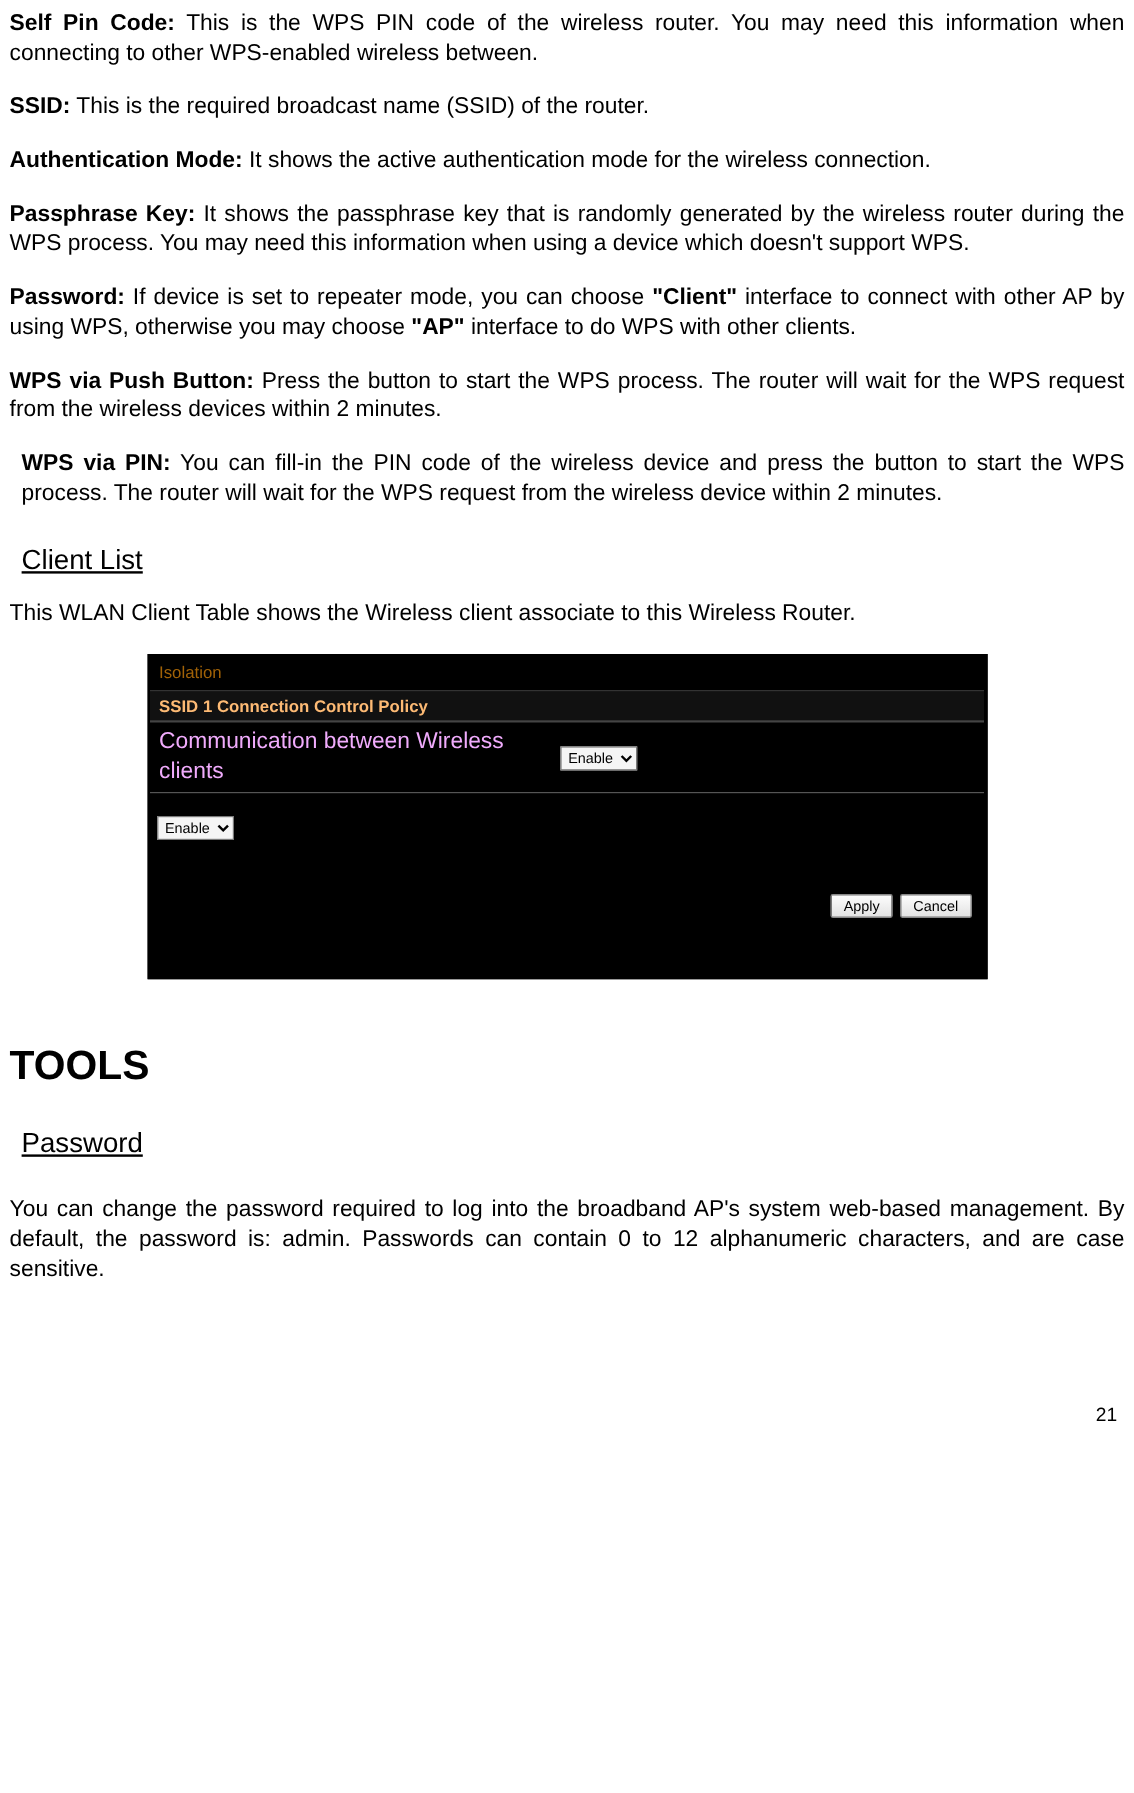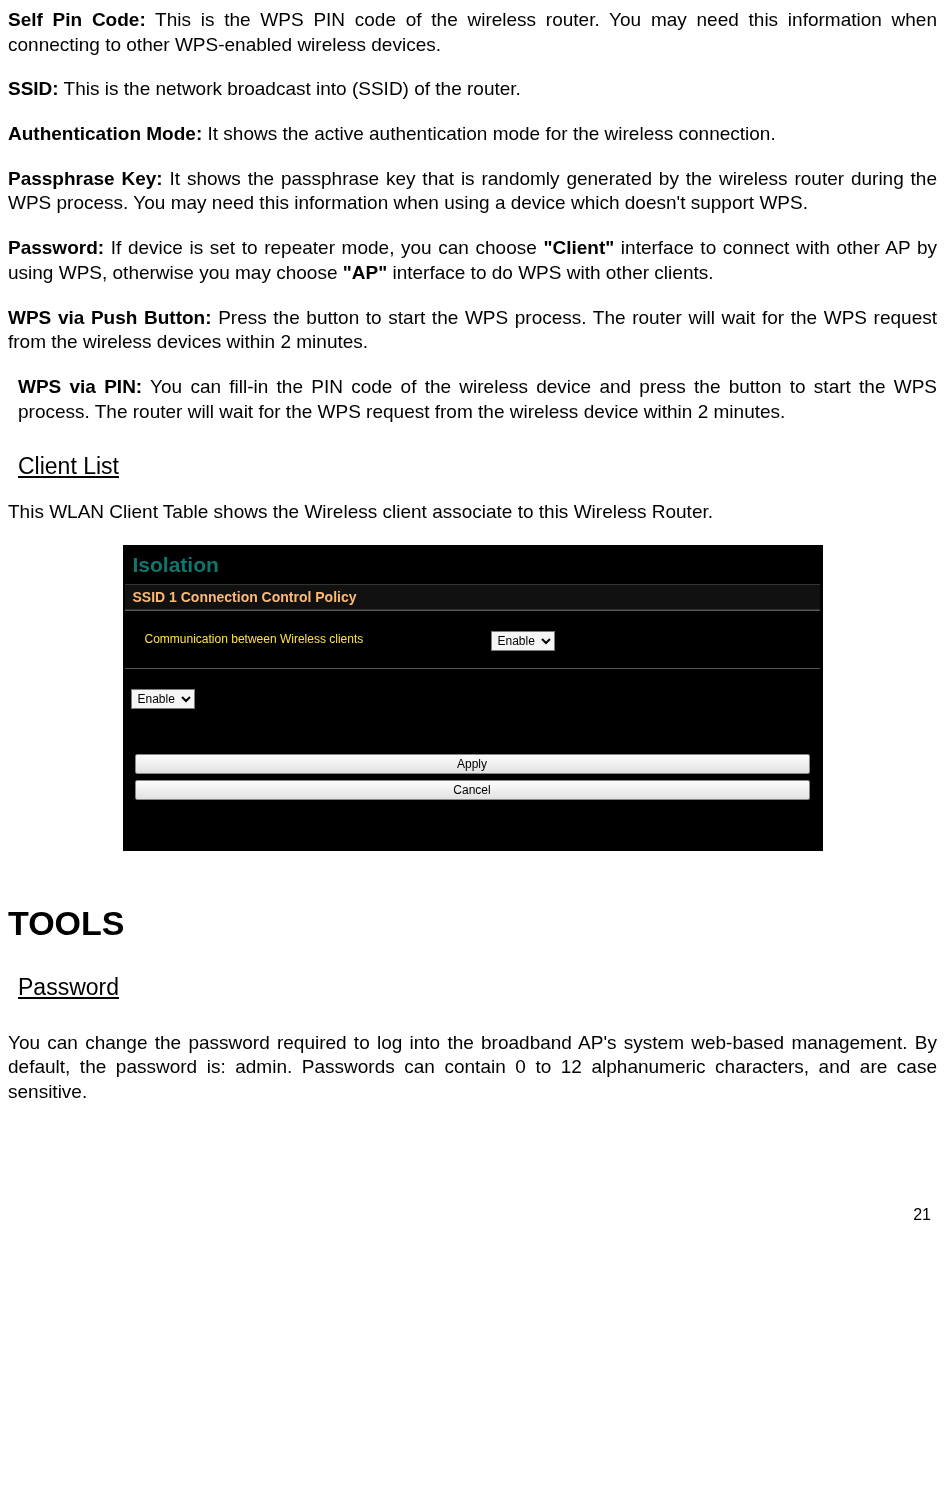--- a/index.html
+++ b/index.html
@@ -40,63 +40,62 @@
     display: inline-block;
     width: 700px;
     border: 2px solid #000;
     border-bottom-width: 3px;
     border-right-width: 3px;
     background: #000;
     text-align: left;
     box-sizing: border-box;
   }
   .sc-title {
-    color: #0f766e;
-    font-weight: bold;
-    font-size: 21px;
+    color: #a16207;
+    font-weight: normal;
+    font-size: 14px;
     padding: 4px 8px 6px 8px;
   }
   .sc-subtitle {
     color: #fdba74;
     font-weight: bold;
     font-size: 14px;
     padding: 3px 8px 3px 8px;
     border-top: 1px solid #333;
     border-bottom: 1px solid #333;
     background: #111;
   }
   .sc-row {
     display: flex;
     align-items: center;
     border-top: 1px solid #555;
     background: #000;
   }
   .sc-label {
-    color: #fde047;
-    font-size: 12px;
-    padding: 4px 20px;
+    color: #f0abfc;
+    font-size: 19px;
+    padding: 4px 8px;
     flex: 0 0 320px;
   }
   .sc-field {
     padding: 16px 6px;
   }
   .sc-select {
     font-size: 12px;
     padding: 1px 2px;
     border: 1px solid #7a7a7a;
     background: #f5f5f5;
     font-family: Arial, sans-serif;
   }
   .sc-btnrow {
     display: flex;
     justify-content: flex-end;
     padding: 28px 10px 10px 10px;
     gap: 6px;
     background: #000;
-    flex-direction: column;
   }
   .sc-btn {
     font-size: 12px;
     padding: 2px 10px;
     border: 1px solid #888;
     background: linear-gradient(#fdfdfd, #e2e2e2);
     border-radius: 2px;
     font-family: Arial, sans-serif;
     cursor: pointer;
   }
@@ -109,25 +108,25 @@
     text-align: right;
     margin-top: 100px;
     font-size: 16px;
     padding-right: 6px;
   }
 </style>
 </head>
 <body>
 
 <p class="para">
-  <span class="bold">Self Pin Code:</span><span> This is the WPS PIN code of the wireless router. You may need this information when connecting to other WPS-enabled wireless devices.</span>
+  <span class="bold">Self Pin Code:</span><span> This is the WPS PIN code of the wireless router. You may need this information when connecting to other WPS-enabled wireless between.</span>
 </p>
 
 <p class="para">
-  <span class="bold">SSID:</span><span> This is the network broadcast into (SSID) of the router.</span>
+  <span class="bold">SSID:</span><span> This is the required broadcast name (SSID) of the router.</span>
 </p>
 
 <p class="para">
   <span class="bold">Authentication Mode:</span><span> It shows the active authentication mode for the wireless connection.</span>
 </p>
 
 <p class="para">
   <span class="bold">Passphrase Key:</span><span> It shows the passphrase key that is randomly generated by the wireless router during the WPS process. You may need this information when using a device which doesn't support WPS.</span>
 </p>
 

